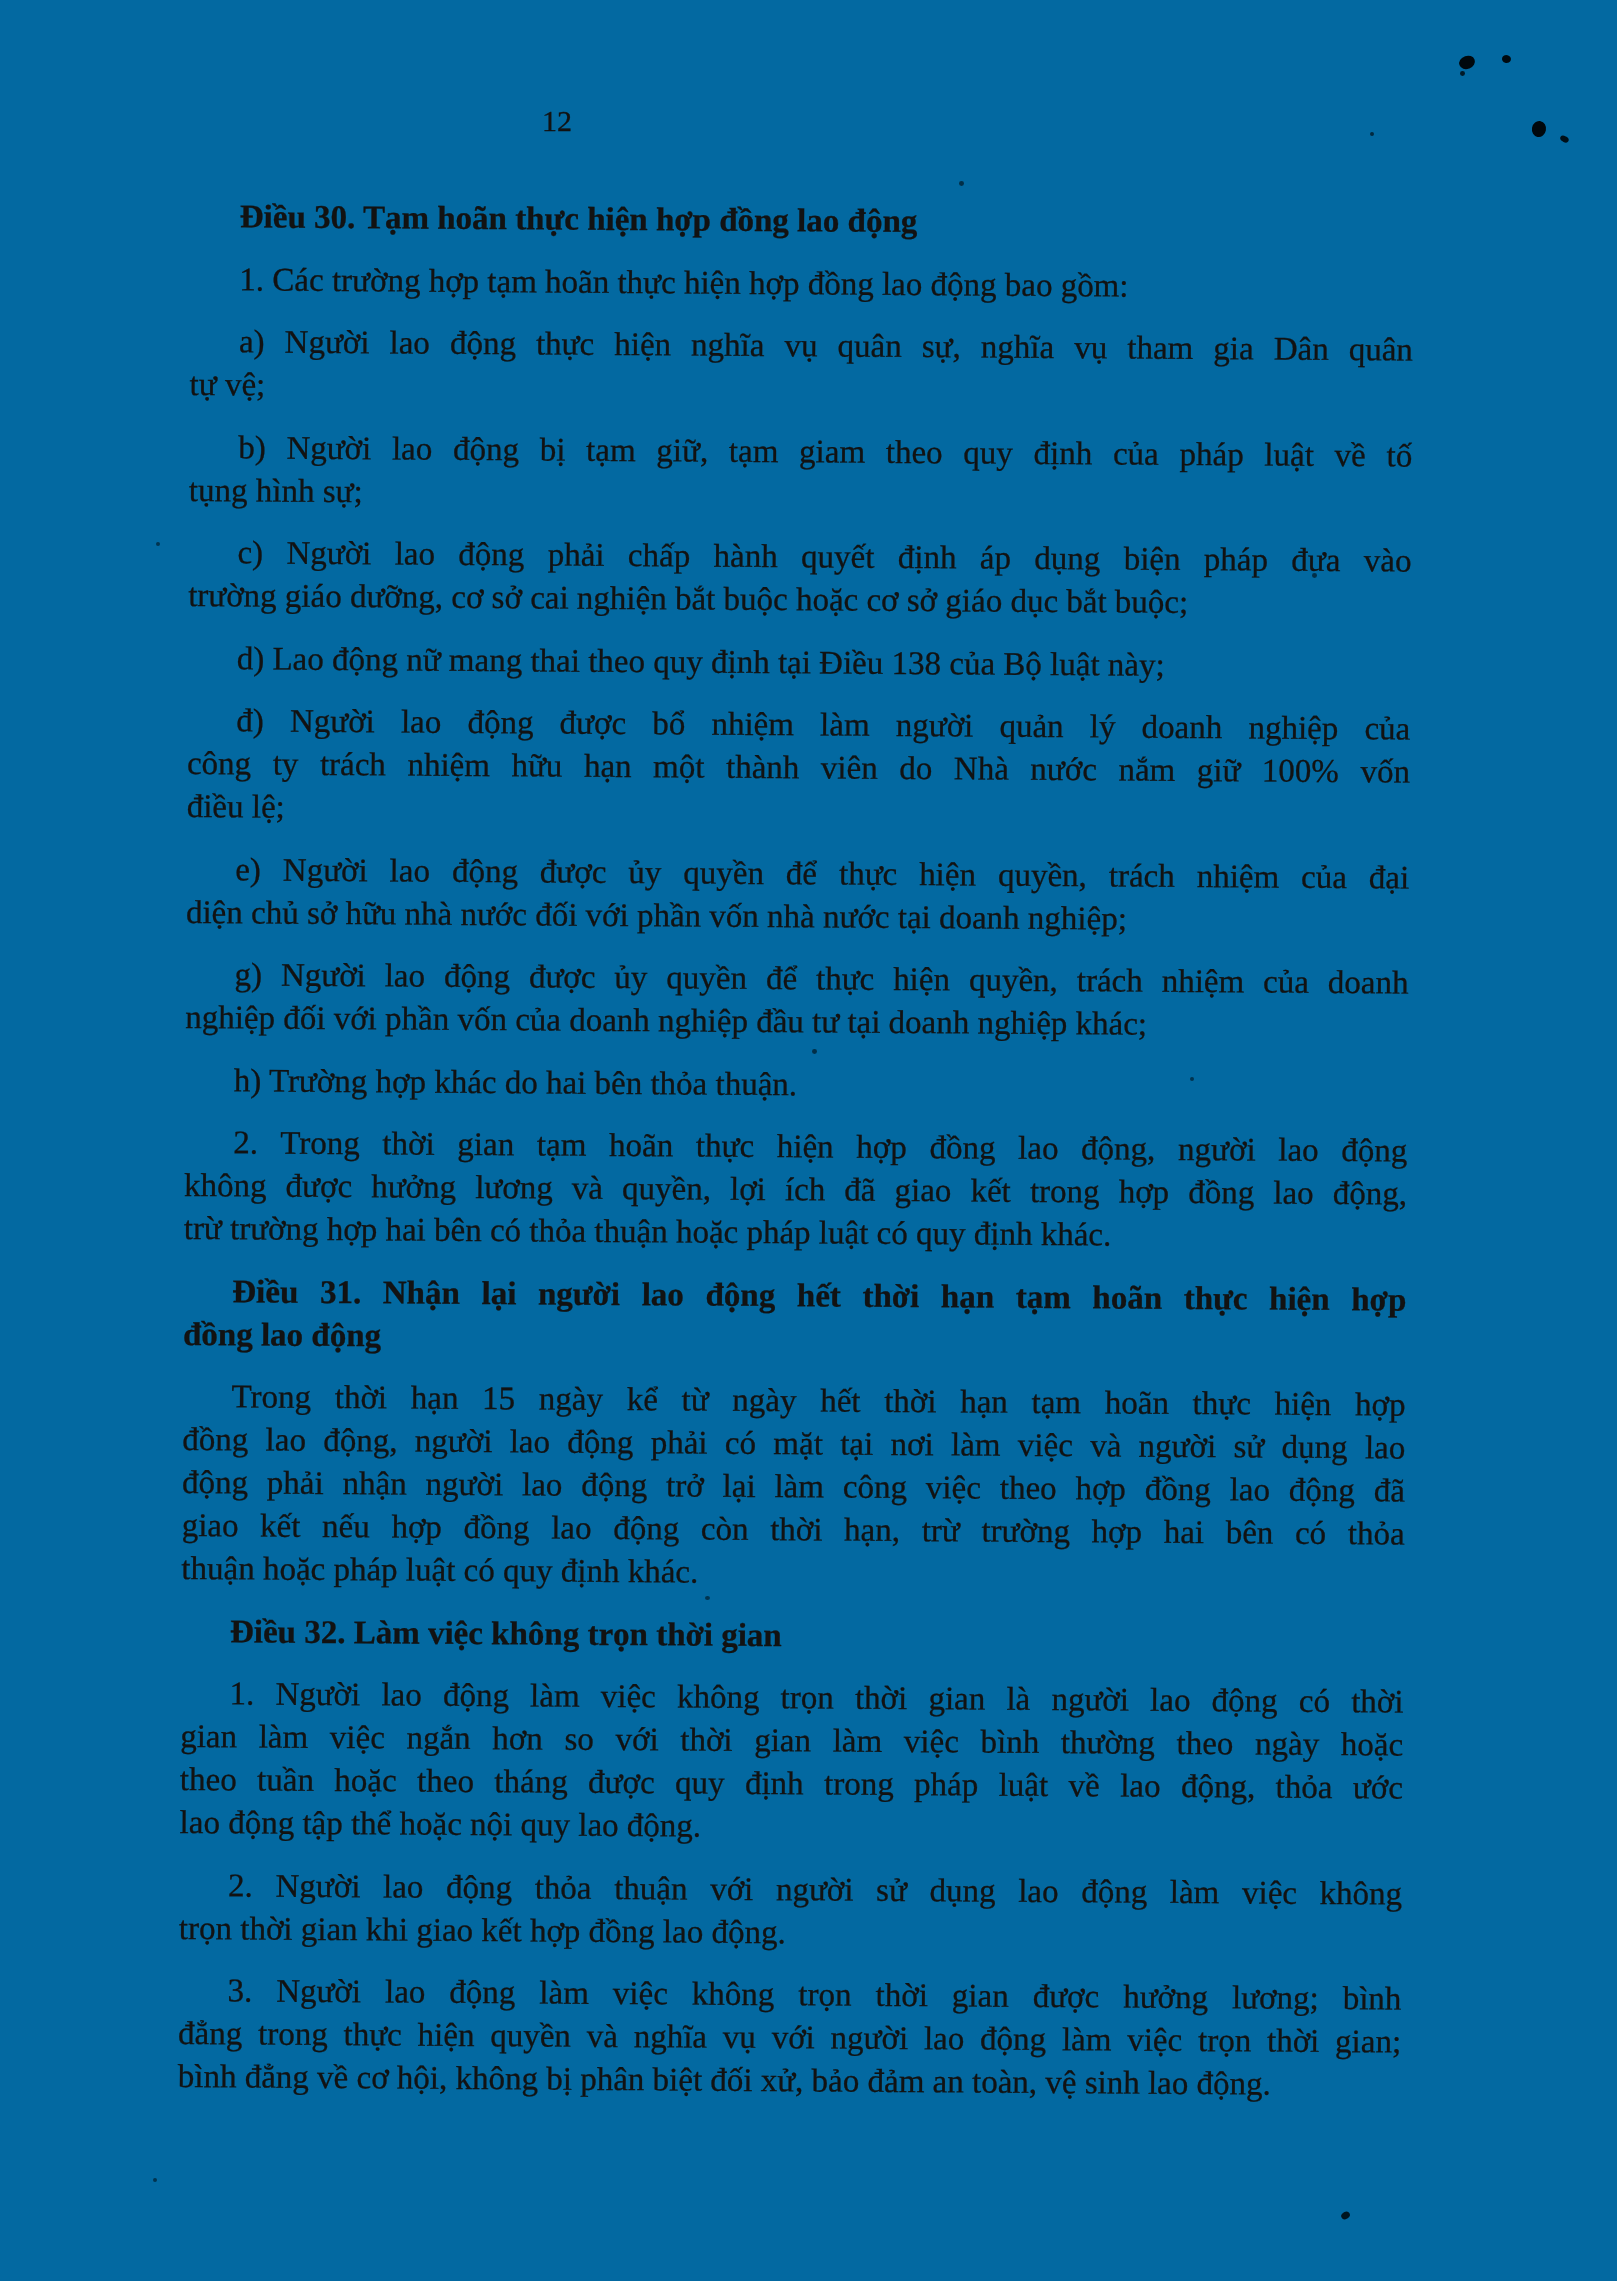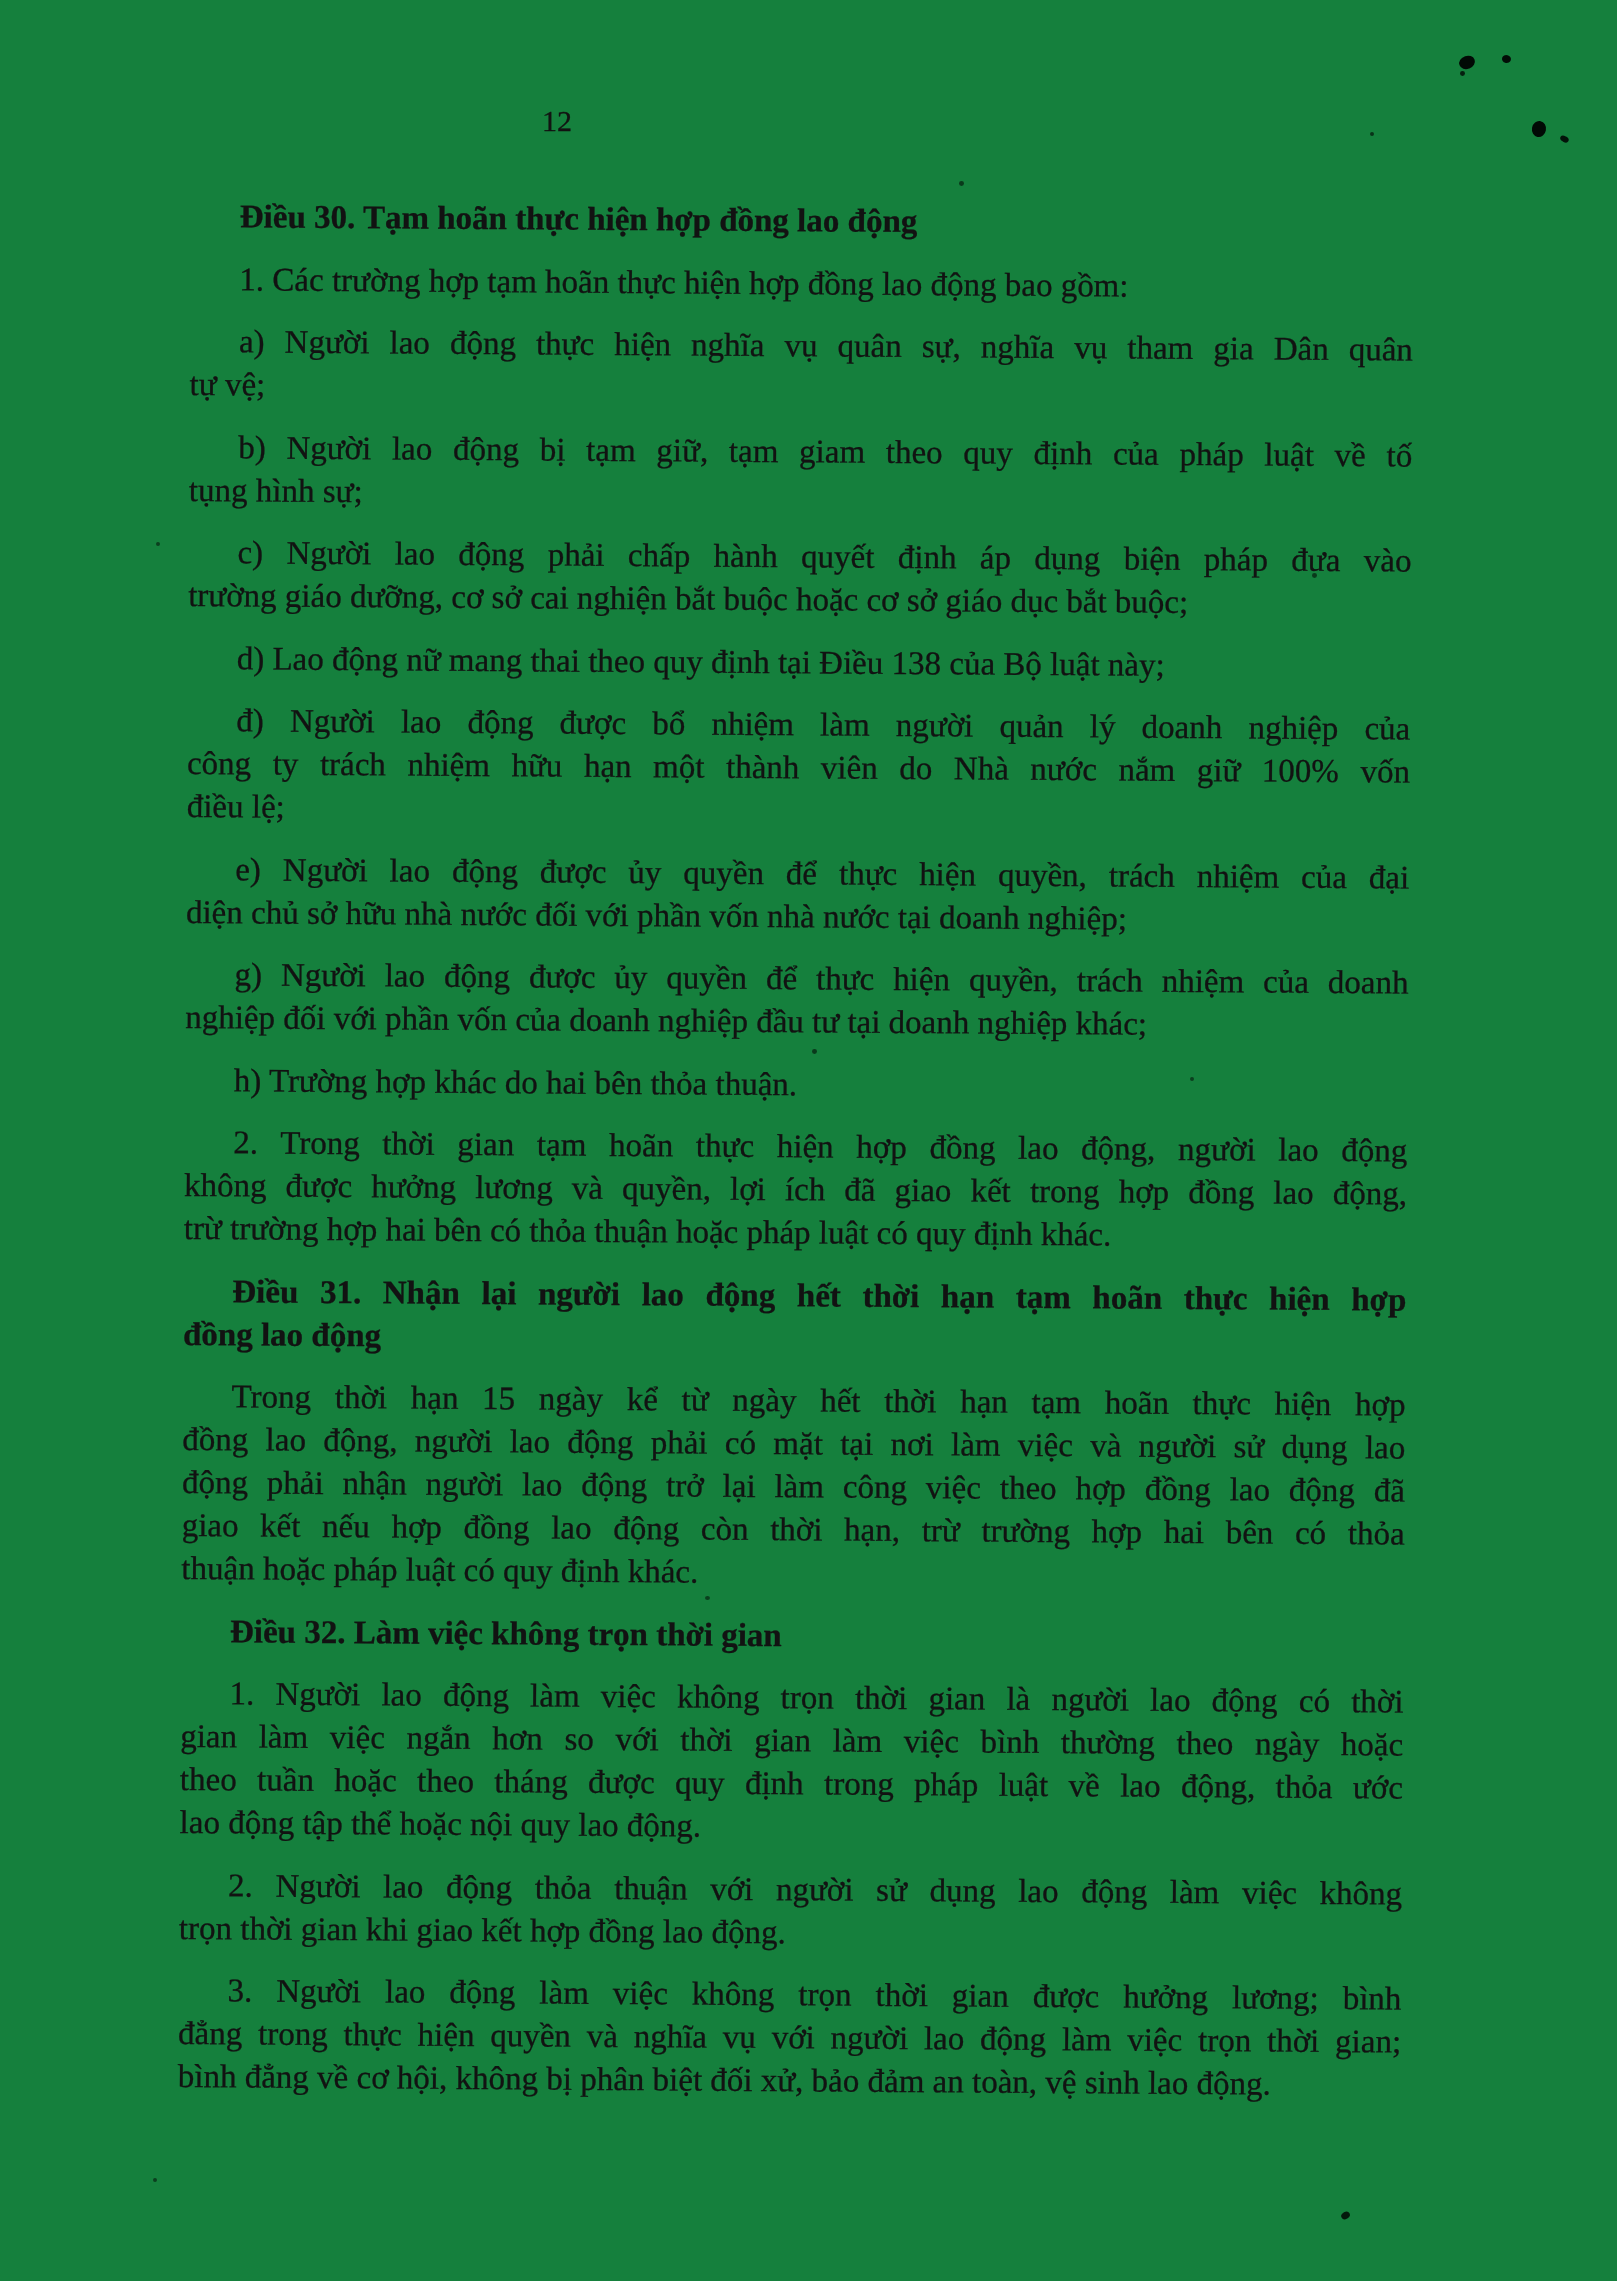--- a/index.html
+++ b/index.html
@@ -4,21 +4,21 @@
 <style>
   html, body {
     margin: 0;
     padding: 0;
     background: #ffffff;
   }
   .page {
     position: relative;
     width: 1618px;
     height: 2281px;
-    background: #15803d;
+    background: #0369a1;
     overflow: hidden;
     font-family: "Liberation Serif", "DejaVu Serif", serif;
     color: #121212;
   }
   .pageno {
     position: absolute;
     left: 518px;
     top: 99px;
     width: 78px;
     line-height: 43px;

